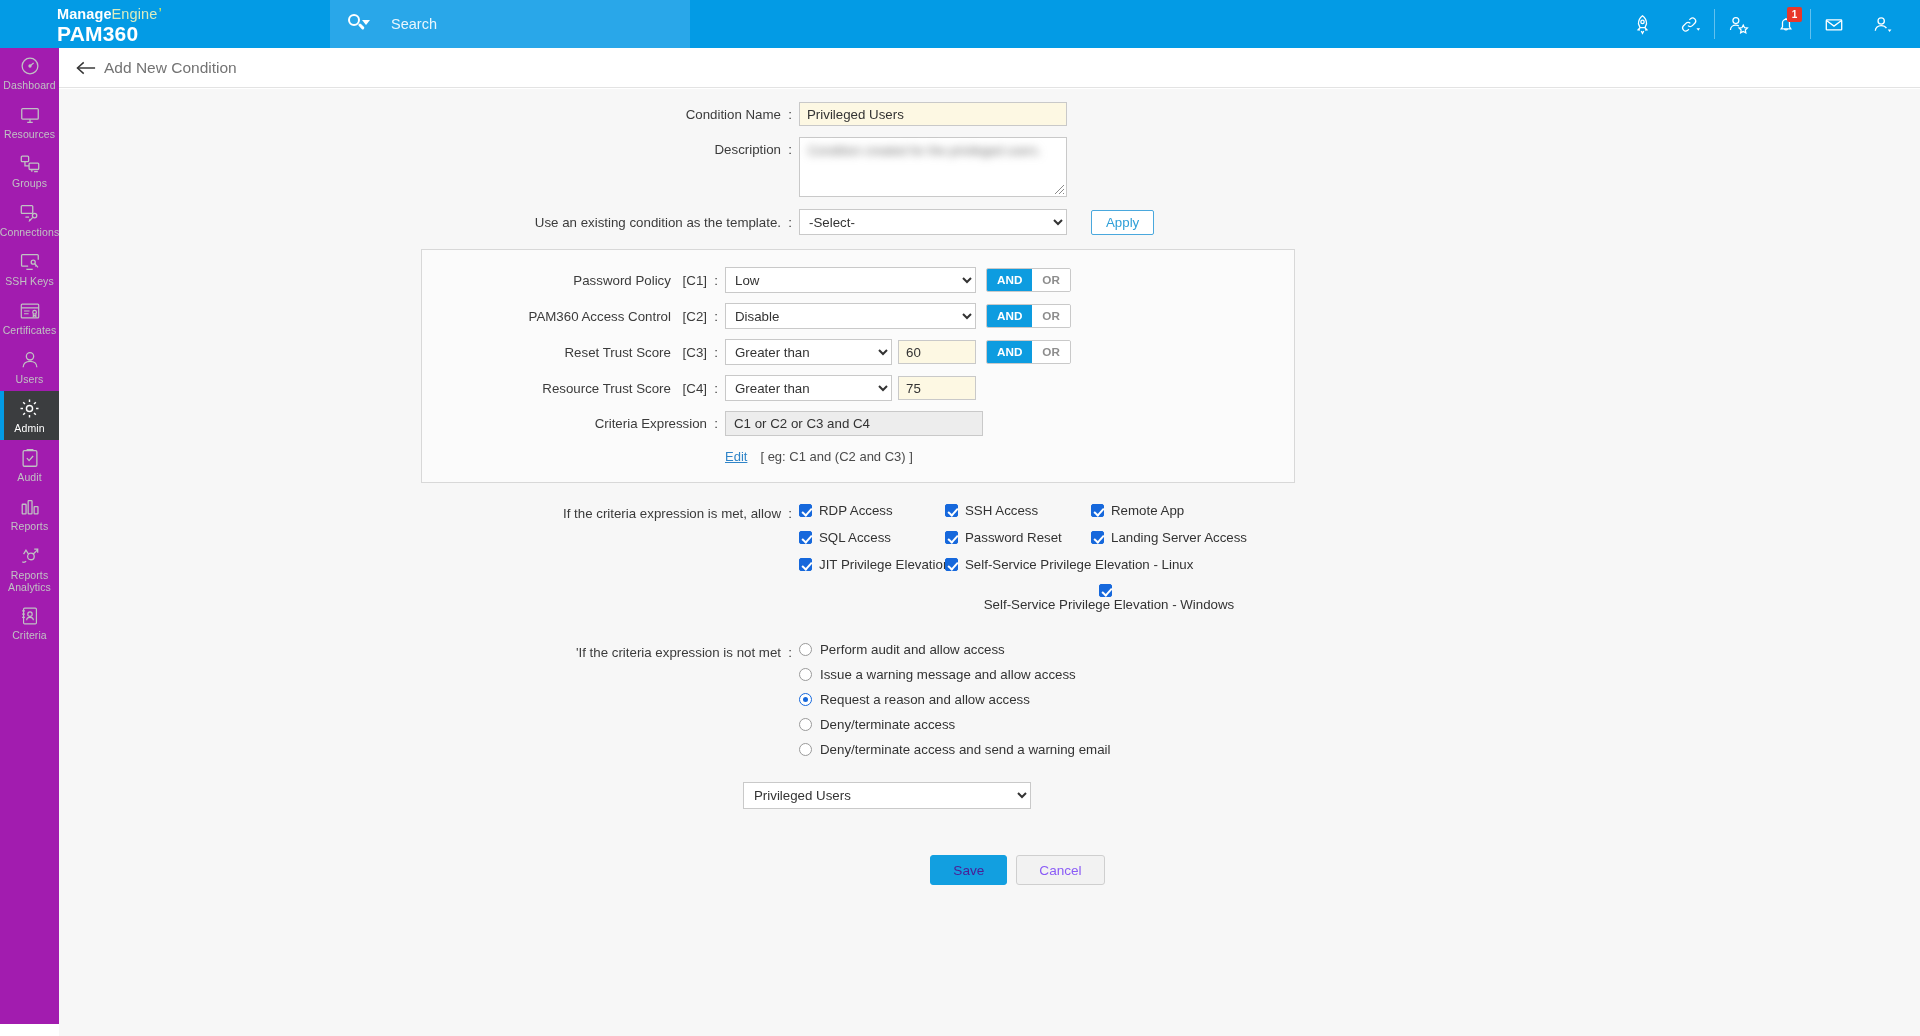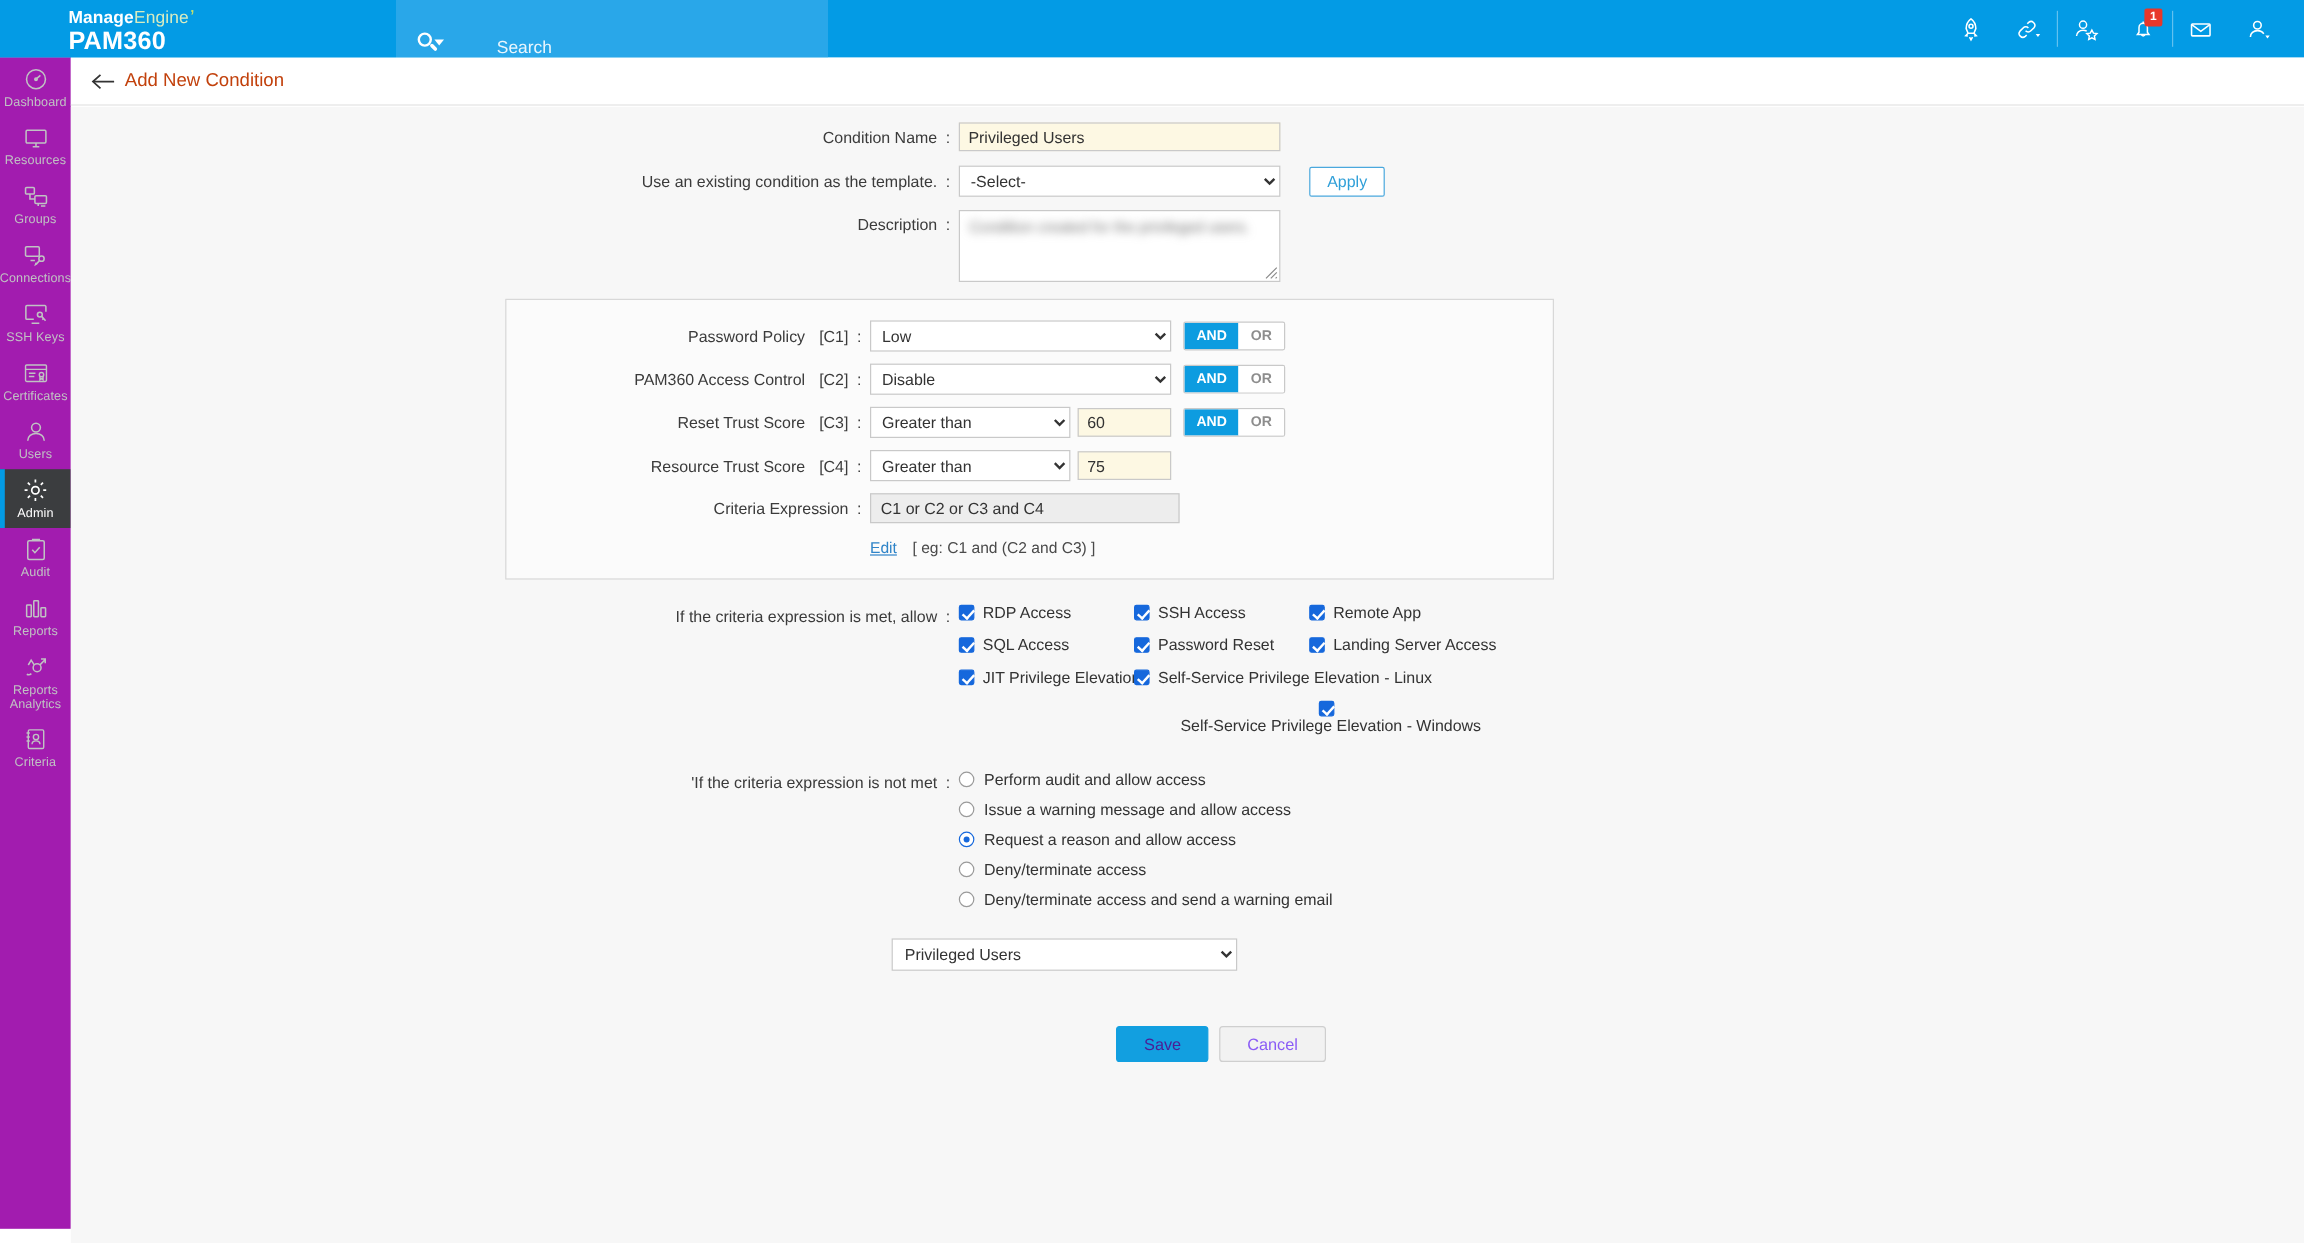--- a/index.html
+++ b/index.html
@@ -27,24 +27,23 @@
   }
   .brand-top { font-size: 14.5px; line-height: 16px; color: #ffffff; letter-spacing: .1px; white-space: nowrap;}
   .brand-top .me-manage { color:#ffffff; font-weight: 700; }
   .brand-top .me-engine { color:#d9ecc0; font-weight: 400; }
   .brand-swoosh { color:#c5e06a; font-size: 17px; position: relative; top: 1px; left: 1px;}
   .brand-bottom { font-size: 21px; font-weight: 700; color: #ffffff; line-height: 23px; letter-spacing: .2px;}
 
   .searchbox {
     width: 360px; height: 48px;
     background: #29a7e9;
-    display: flex; align-items: flex-end;
+    display: flex; align-items: center;
     padding-left: 17px;
     cursor: text;
-    gap: 23px;
   }
   .search-ico { position: relative; width: 22px; height: 22px; margin-right: 22px; }
   .search-ico .mag {
     position:absolute; left:1px; top:1px;
     width: 12px; height: 12px; border: 2.4px solid #ffffff; border-radius: 50%;
   }
   .search-ico .hdl {
     position:absolute; left: 11px; top: 12px;
     width: 7px; height: 2.6px; background:#fff; transform: rotate(45deg); border-radius:2px;
   }
@@ -97,21 +96,21 @@
   
   .pagehead {
     position:absolute; left:59px; top:48px;
     width: 1861px; height: 40px;
     background:#ffffff;
     border-bottom: 1px solid #e3e3e3;
     display:flex; align-items:center;
     padding-left: 14px;
   }
   .back-arrow { width: 26px; height:26px; display:flex;align-items:center;justify-content:center; cursor:pointer; margin-right: 5px;}
-  .page-title { font-size: 15.5px; color: #c2410c; }
+  .page-title { font-size: 15.5px; color: #737373; }
 
   
   .content {
     position:absolute; left:59px; top:89px;
     width: 1861px; height: 947px;
     background:#f7f7f7;
     overflow:hidden;
   }
   .form-wrap { padding-top: 13px; }
 
@@ -467,43 +466,43 @@
 
   <div class="row">
     <div class="lbl-cell">
       <span>Condition Name</span><span class="colon">:</span>
     </div>
     <div class="ctl-cell">
       <input class="txt" style="width: 268px;" value="Privileged Users">
     </div>
   </div>
 
-  <div class="row" style="margin-top:12px;align-items:center;">
-    <div class="lbl-cell" style="padding-top:0;">
-      <span>Use an existing condition as the template.</span><span class="colon">:</span>
-    </div>
-    <div class="ctl-cell" style="display:flex;align-items:center;">
-      <select class="sel" style="width:268px;">
-        <option>-Select-</option>
-      </select>
-      <button class="btn-apply" style="margin-left:24px;">Apply</button>
-    </div>
-  </div>
-
   <div class="row" style="margin-top:11px;">
     <div class="lbl-cell">
       <span>Description</span><span class="colon">:</span>
     </div>
     <div class="ctl-cell">
       <div style="position:relative;width:268px;height:60px;border:1px solid #c9c9c9;background:#fff;">
         <div class="blurred" style="padding:6px 8px;">Condition created for the privileged users.</div>
         <svg style="position:absolute;right:1px;bottom:1px;" width="13" height="13" viewBox="0 0 13 13">
           <path d="M12 3 3 12M12 7 7 12M12 11l-1 1" stroke="#8a8a8a" stroke-width="1"></path>
         </svg>
       </div>
+    </div>
+  </div>
+
+  <div class="row" style="margin-top:12px;align-items:center;">
+    <div class="lbl-cell" style="padding-top:0;">
+      <span>Use an existing condition as the template.</span><span class="colon">:</span>
+    </div>
+    <div class="ctl-cell" style="display:flex;align-items:center;">
+      <select class="sel" style="width:268px;">
+        <option>-Select-</option>
+      </select>
+      <button class="btn-apply" style="margin-left:24px;">Apply</button>
     </div>
   </div>
 
   <div class="panel">
 
     <div class="crit-row">
       <div class="lbl-cell" style="padding-top:0;">
         <span>Password Policy</span>
         <span style="margin-left:8px;">[C1]</span><span class="colon">:</span>
       </div>

